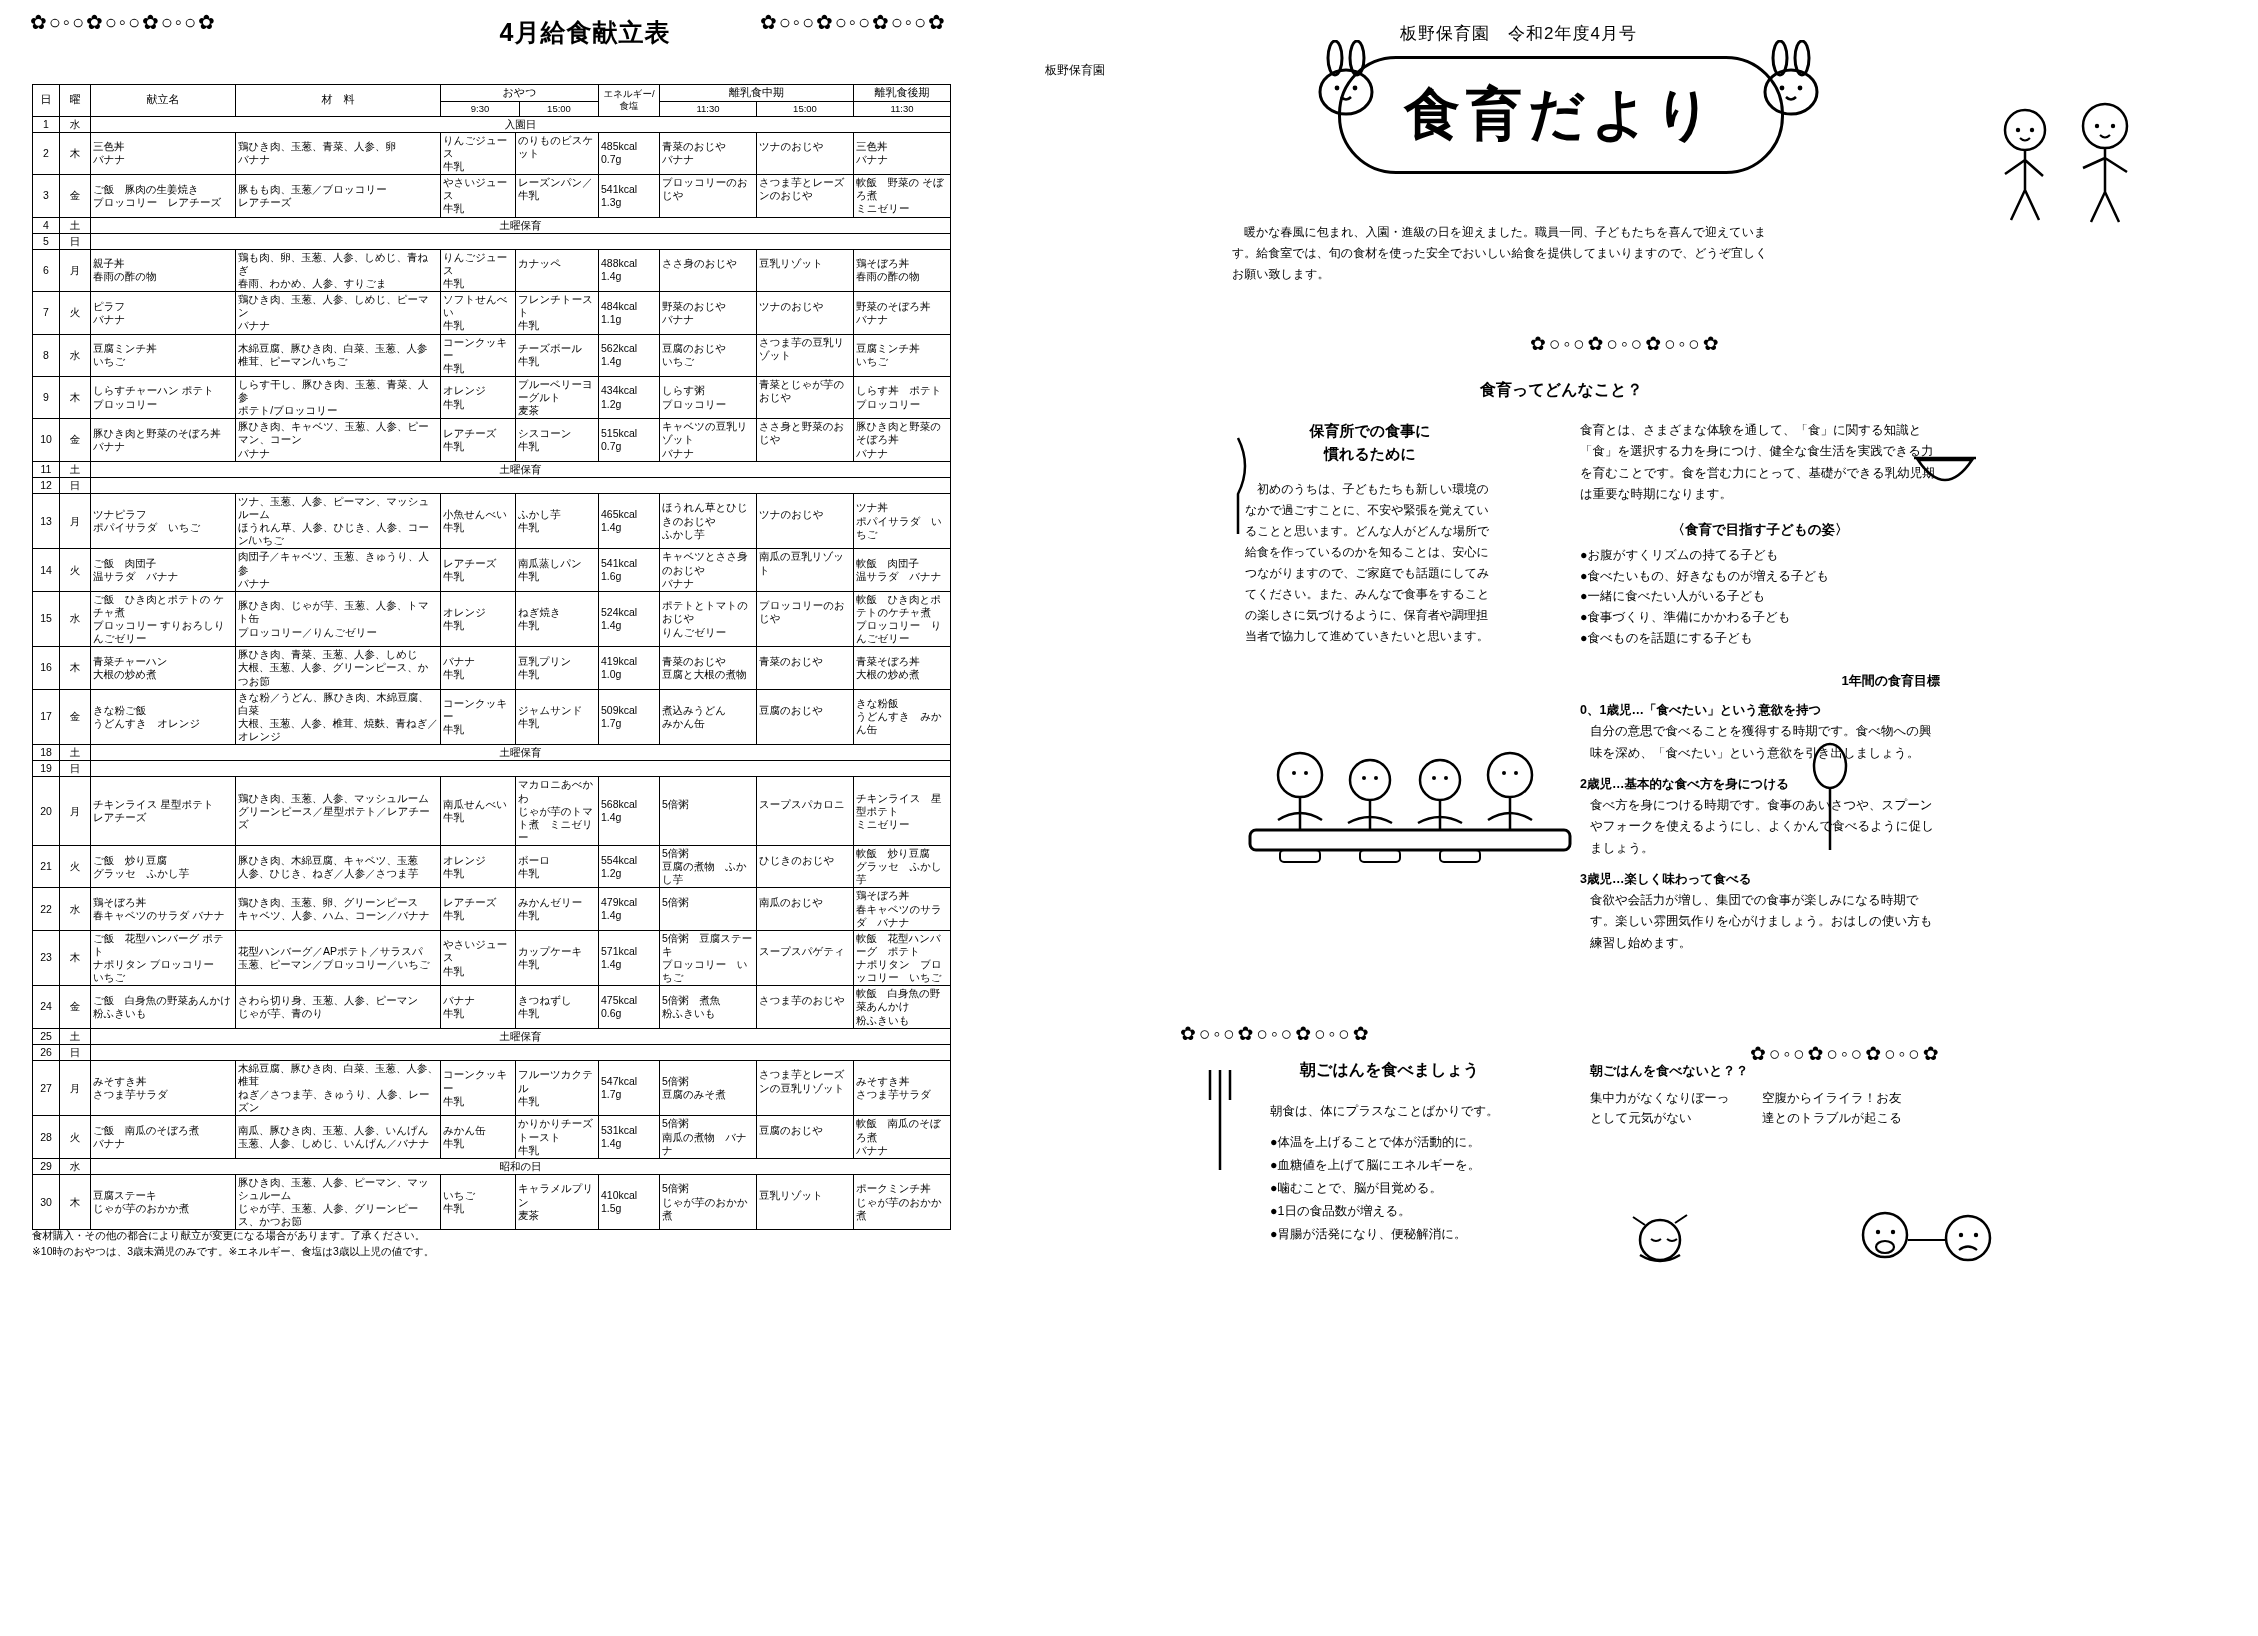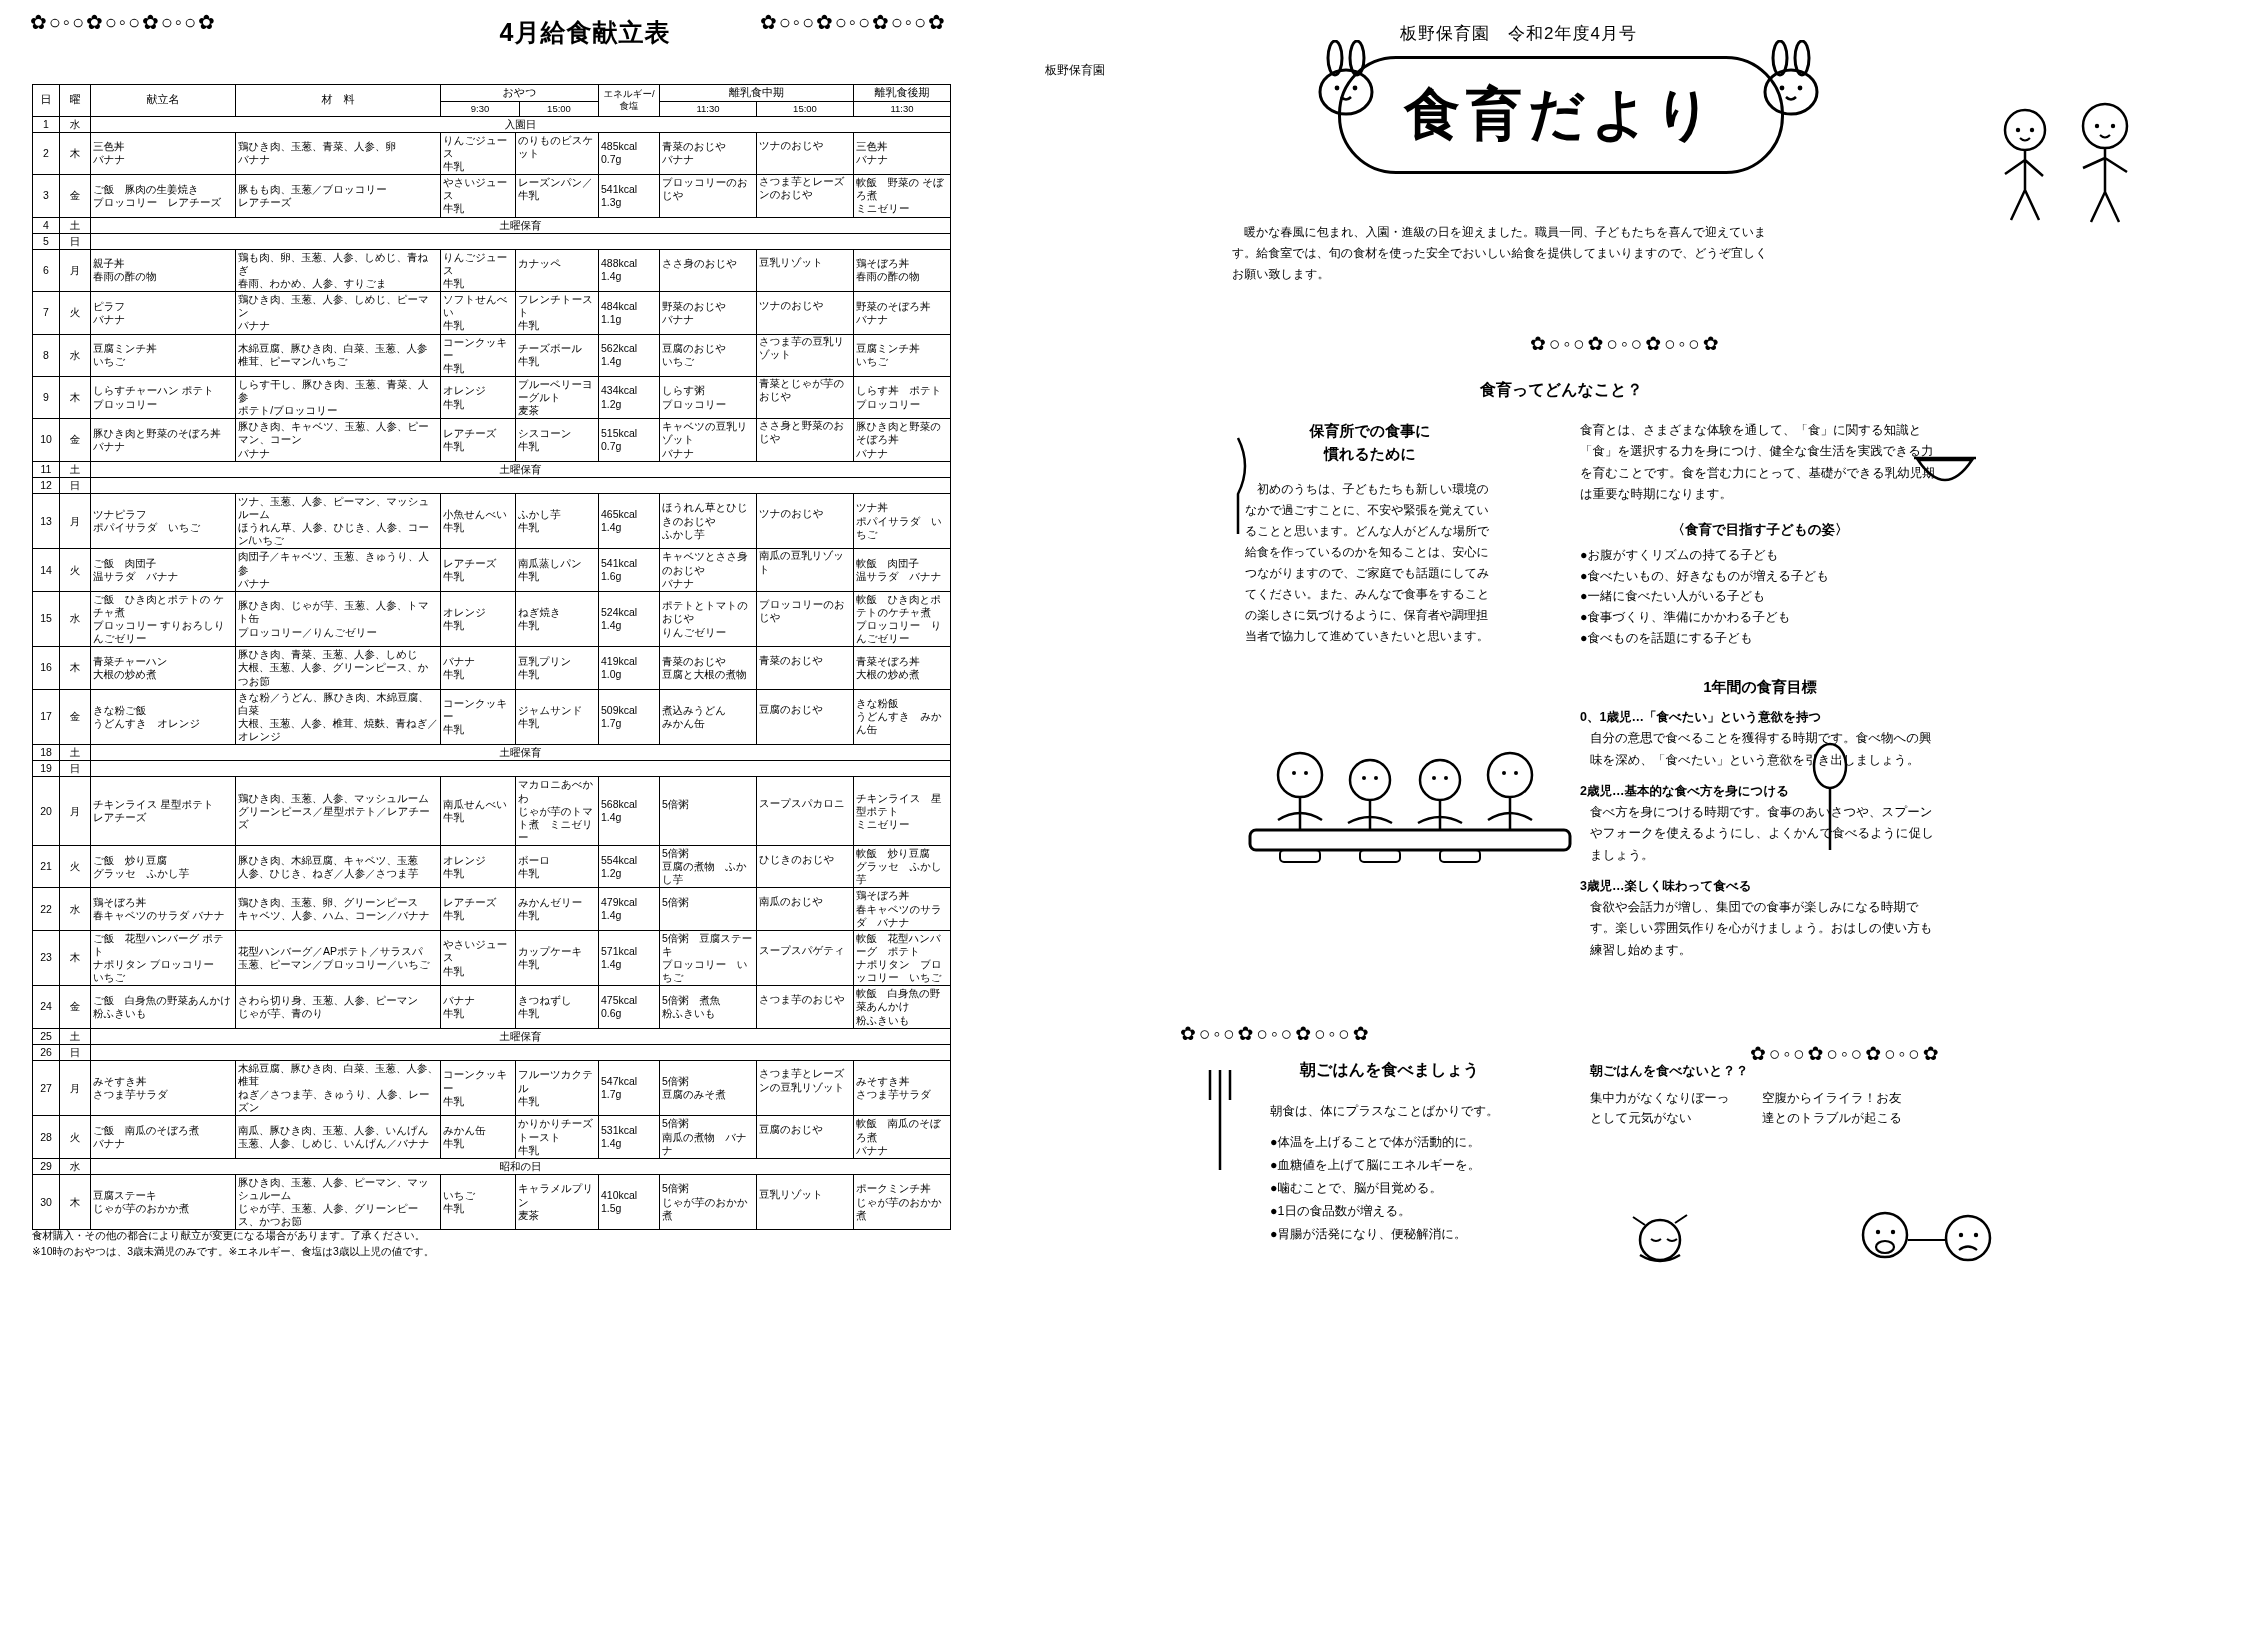--- a/index.html
+++ b/index.html
@@ -38,21 +38,21 @@
   }
   table.menu th{text-align:center;font-size:11px;}
   .c-day{width:22px;text-align:center;}
   .c-dow{width:26px;text-align:center;}
   .c-name{width:140px;}
   .c-mat{width:200px;}
   .c-oya1{width:70px;}
   .c-oya2{width:78px;}
   .c-en{width:56px;text-align:left;}
   .c-m1{width:92px;}
-  .c-m2{width:92px;font-family:Liberation Mono, monospace;}
+  .c-m2{width:92px;}
   .c-late{width:92px;}
   .hdr-split{padding:0;}
   .hdr-split .top{border-bottom:1px solid #000;text-align:center;font-size:11px;padding:1px 0;}
   .hdr-split .bot{display:flex;}
   .hdr-split .bot div{flex:1;text-align:center;font-size:9.5px;padding:1px 0;}
   .hdr-split .bot div+div{border-left:1px solid #000;}
   .rowfill{text-align:center;}
   .notes{position:absolute;left:32px;top:1228px;font-size:10.5px;line-height:1.5;}
 
   
@@ -71,21 +71,21 @@
   .q-title{position:absolute;left:330px;top:380px;font-size:16px;font-weight:bold;}
   .col-left{position:absolute;left:95px;top:420px;width:250px;}
   .col-left .t{font-size:15px;font-weight:bold;text-align:center;line-height:1.5;}
   .col-left .p{margin-top:14px;font-size:12px;line-height:1.75;}
 
   .col-right{position:absolute;left:430px;top:420px;width:360px;}
   .col-right .p{font-size:12.5px;line-height:1.7;}
   .col-right .h{margin-top:16px;font-size:13.5px;font-weight:bold;text-align:center;}
   .col-right ul{margin:6px 0 0 0;padding:0;list-style:none;}
   .col-right ul li{font-size:12.5px;line-height:1.65;}
-  .col-right .h2{margin-top:30px;font-size:15px;font-weight:bold;text-align:center;}
+  .col-right .h2{margin-top:24px;font-size:13px;font-weight:bold;text-align:right;}
   .goal{margin-top:10px;font-size:12.5px;line-height:1.7;}
   .goal b{font-weight:bold;}
 
   .asa-title{position:absolute;left:150px;top:1060px;font-size:16px;font-weight:bold;}
   .asa-body{position:absolute;left:120px;top:1100px;width:300px;font-size:12.5px;line-height:1.8;}
   .asa-body ul{margin:8px 0 0 0;padding:0;list-style:none;}
   .asa-body li{line-height:1.85;}
   .asa-q{position:absolute;left:440px;top:1062px;width:330px;}
   .asa-q .h{font-size:13px;font-weight:bold;}
   .asa-q .cols{display:flex;margin-top:8px;gap:22px;}

